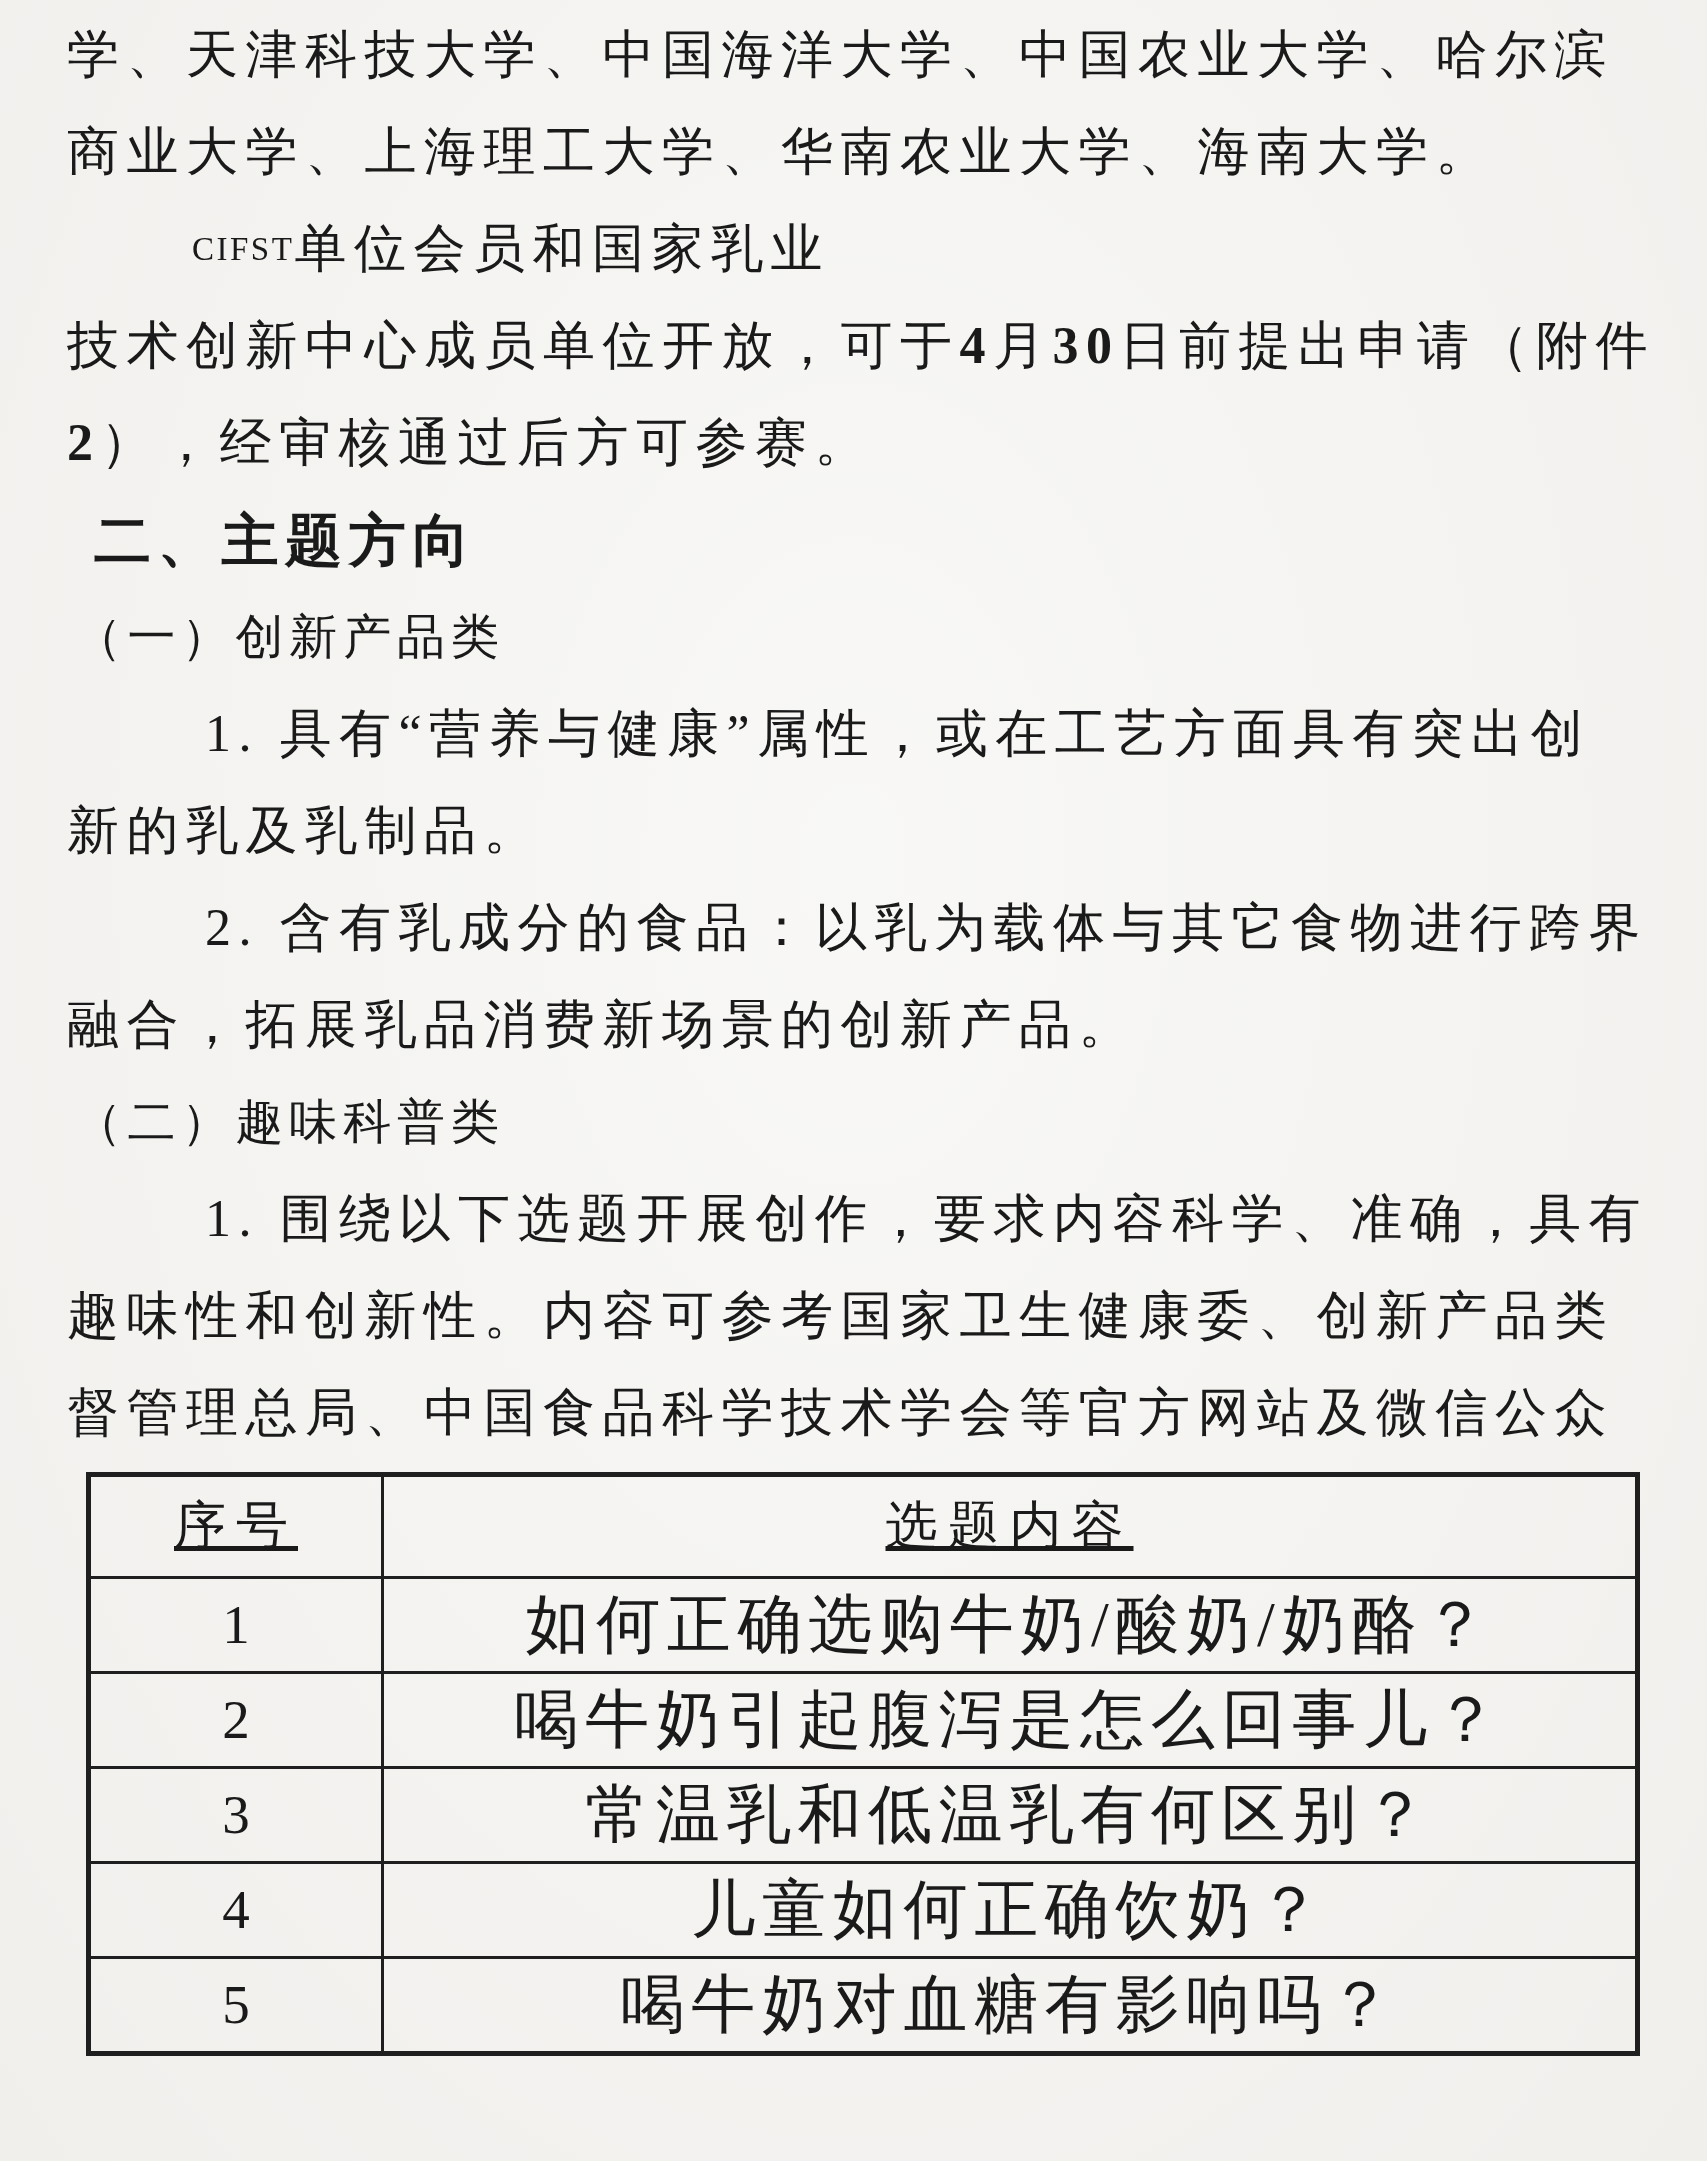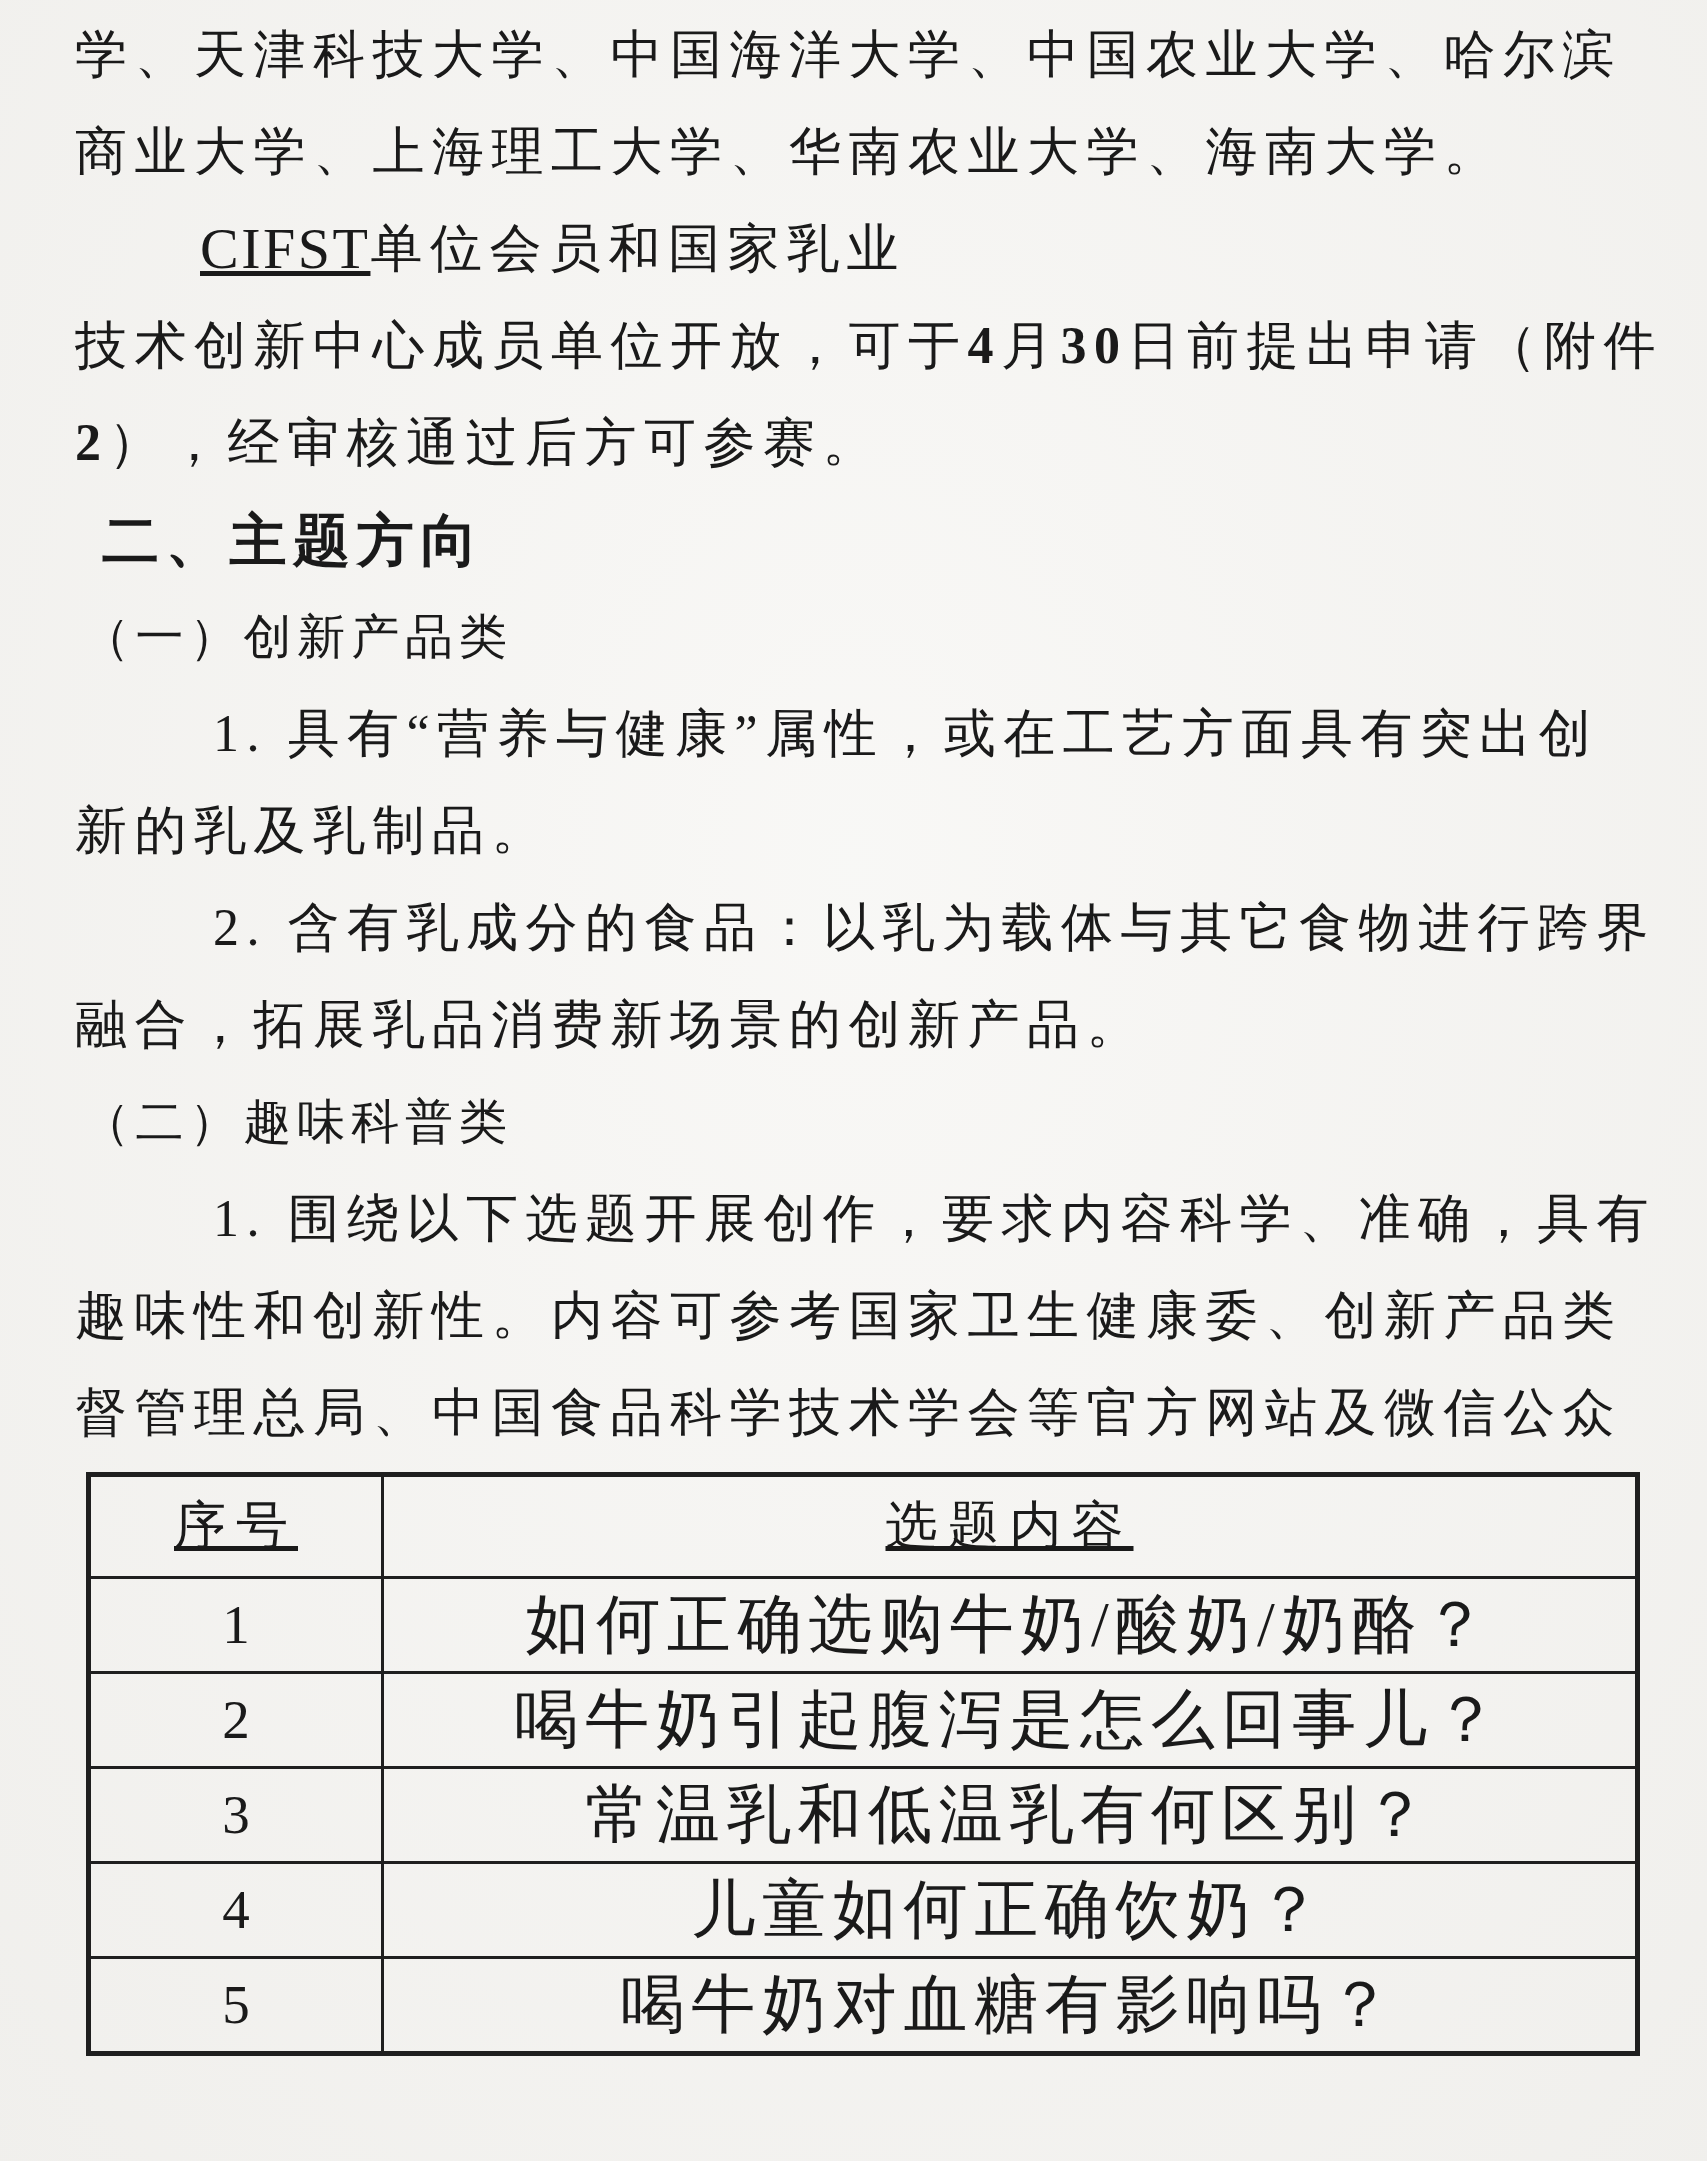--- a/index.html
+++ b/index.html
@@ -26,37 +26,36 @@
       var(--paper);
   }
   .line{
     height:97px;
     display:flex;
     align-items:center;
     white-space:pre;
     font-size:52px;
     letter-spacing:7.5px;
     line-height:1;
-    margin-left:8px;
   }
   .indent{padding-left:125px;}
   .item-indent{padding-left:138px;}
   .heading-line{
     font-family:Liberation Sans, sans-serif;
     font-weight:700;
     font-size:57px;
     letter-spacing:6.7px;
     padding-left:27px;
   }
   .section-title{
     font-size:48px;
     letter-spacing:5.9px;
     padding-left:6.7px;
   }
-  .acronym{letter-spacing:2.5px;font-size:58px;text-decoration:underline;}
+  .acronym{letter-spacing:2.5px;font-size:33px;}
   .b{font-weight:700;}
   table.topics{
     border-collapse:collapse;
     table-layout:fixed;
     width:1554px;
     margin-left:19px;
     margin-top:10px;
     border:5px solid var(--border);
   }
   table.topics col.c1{width:294px;}

